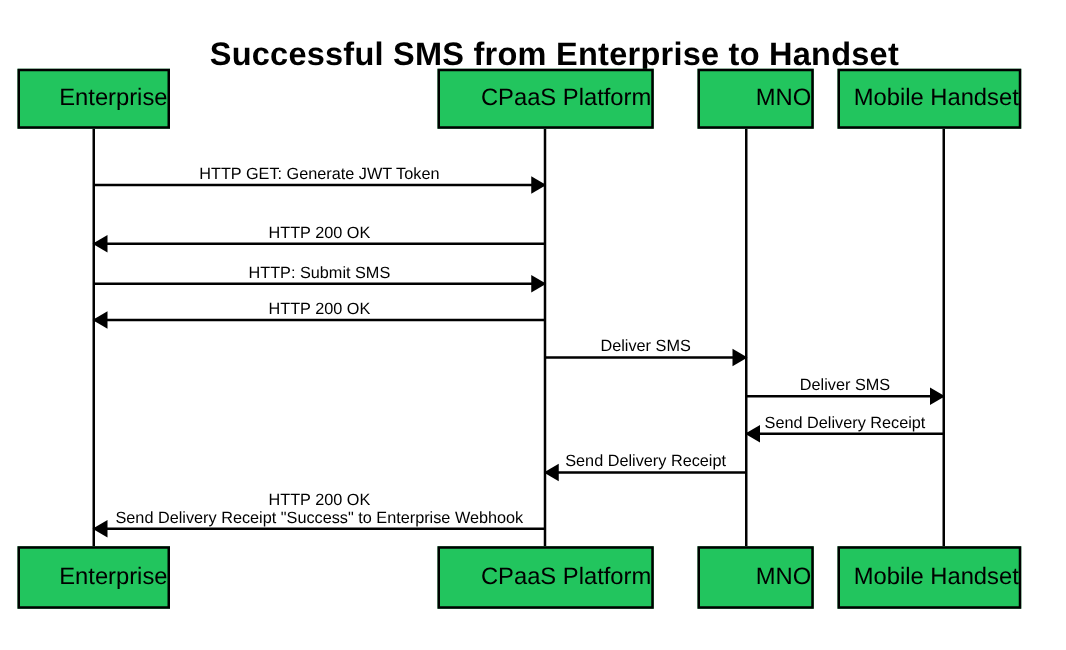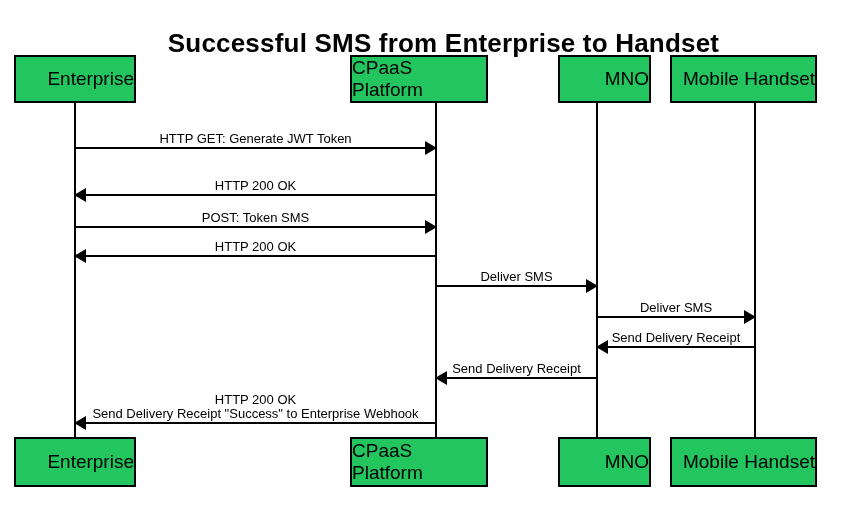--- a/index.html
+++ b/index.html
@@ -35,21 +35,21 @@
     background: #22c55e;
     display: flex;
     align-items: center;
     justify-content: flex-end;
     font-size: 19px;
     z-index: 3;
   }
   .row-top    { top: 55px;  height: 48px; }
   .row-bottom { top: 437px; height: 50px; }
   .b-enterprise { left: 14px;  width: 122px; }
-  .b-cpaas      { left: 350px; width: 138px; }
+  .b-cpaas      { left: 350px; width: 173px; }
   .b-mno        { left: 558px; width: 93px;  }
   .b-handset    { left: 670px; width: 147px; }
   
   .lifeline {
     position: absolute;
     top: 103px;
     height: 334px;
     width: 2px;
     background: #000000;
     z-index: 1;
@@ -146,21 +146,21 @@
   <div class="message m1 dir-left">
     <div class="msg-label">
       <span class="lbl-line">HTTP 200 OK</span>
     </div>
     <div class="shaft"></div>
     <div class="arrowhead"></div>
   </div>
 
   <div class="message m2 dir-right">
     <div class="msg-label">
-      <span class="lbl-line">POST: Token SMS</span>
+      <span class="lbl-line">HTTP: Submit SMS</span>
 
     </div>
     <div class="shaft"></div>
     <div class="arrowhead"></div>
   </div>
 
   <div class="message m3 dir-left">
     <div class="msg-label">
       <span class="lbl-line">HTTP 200 OK</span>
 

